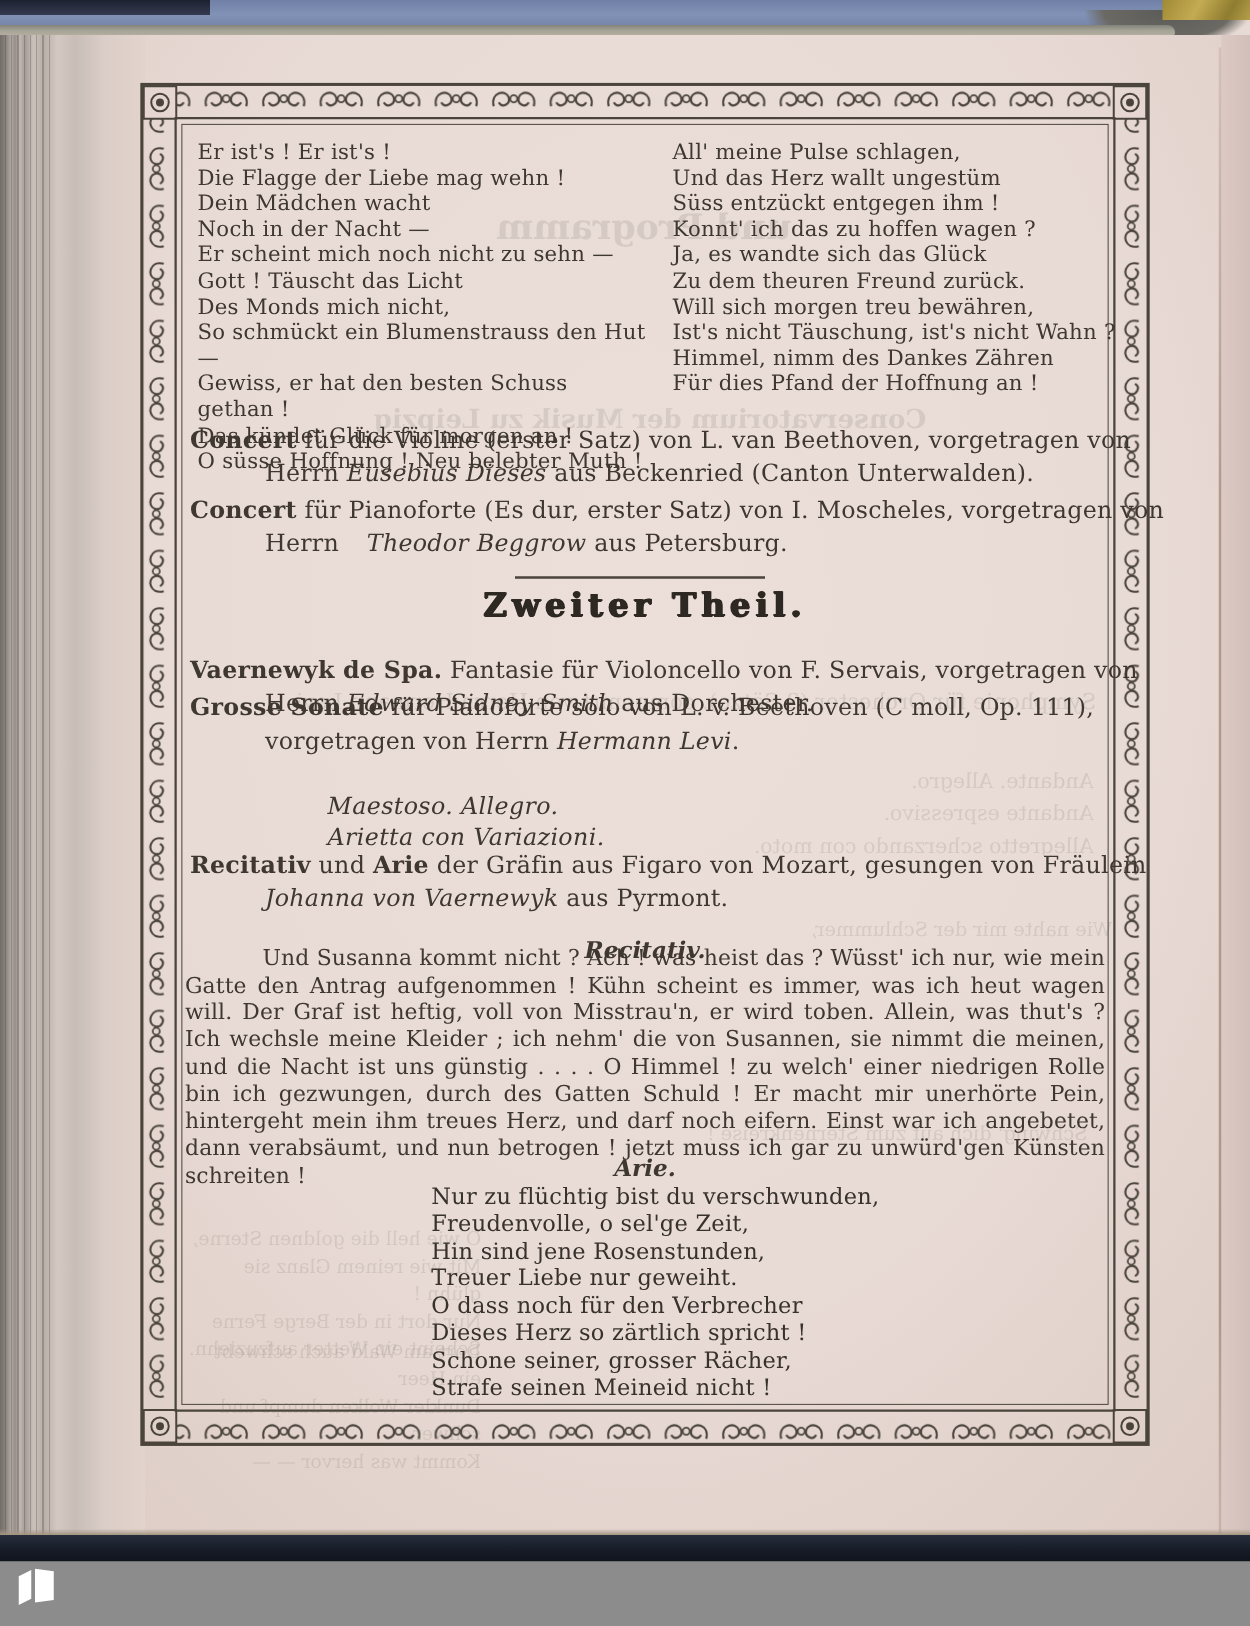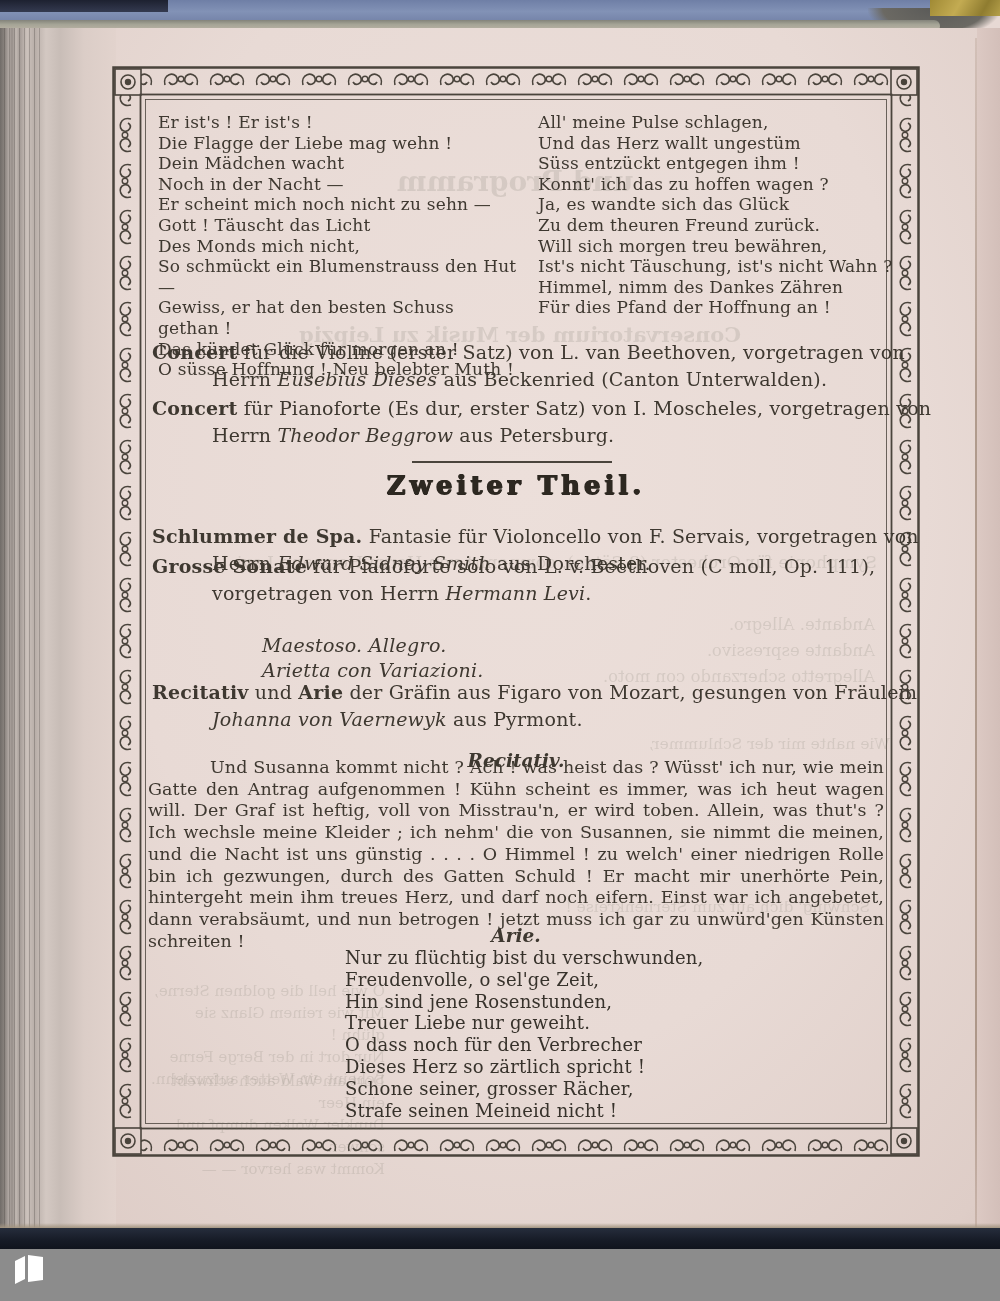--- a/index.html
+++ b/index.html
@@ -184,26 +184,26 @@
 Süss entzückt entgegen ihm !
 Konnt' ich das zu hoffen wagen ?
 Ja, es wandte sich das Glück
 Zu dem theuren Freund zurück.
 Will sich morgen treu bewähren,
 Ist's nicht Täuschung, ist's nicht Wahn ?
 Himmel, nimm des Dankes Zähren
 Für dies Pfand der Hoffnung an !</div>
 
       <div class="blk para p-c1"><span style="font-weight: bold;">Concert</span><span> für die Violine (erster Satz) von L. van Beethoven, vorgetragen von Herrn </span><span style="font-style: italic;">Eusebius Dieses</span><span> aus Beckenried (Canton Unterwalden).</span></div>
-      <div class="blk para p-c2"><span style="font-weight: bold;">Concert</span><span> für Pianoforte (Es dur, erster Satz) von I. Moscheles, vorgetragen von Herrn </span><span style="font-style: italic;">Theodor Beggrow</span><span> aus Petersburg.</span></div>
+      <div class="blk para p-c2"><span style="font-weight: bold;">Concert</span><span> für Pianoforte (Es dur, erster Satz) von I. Moscheles, vorgetragen von Herrn </span><span style="font-style: italic; margin-left: 16px;">Theodor Beggrow</span><span> aus Petersburg.</span></div>
 
       <div class="blk divider"></div>
       <div class="blk part-heading">Zweiter Theil.</div>
 
-      <div class="blk para p-souvenir"><span style="font-weight: bold;">Schlummer de Spa.</span><span>  Fantasie für Violoncello von F. Servais, vorgetragen von Herrn </span><span style="font-style: italic;">Edward Sidney Smith</span><span> aus Dorchester.</span></div>
+      <div class="blk para p-souvenir"><span style="font-weight: bold;">Vaernewyk de Spa.</span><span>  Fantasie für Violoncello von F. Servais, vorgetragen von Herrn </span><span style="font-style: italic;">Edward Sidney Smith</span><span> aus Dorchester.</span></div>
       <div class="blk para p-sonate"><span style="font-weight: bold;">Grosse Sonate</span><span> für Pianoforte solo von L. v. Beethoven (C moll, Op. 111), vorgetragen von Herrn </span><span style="font-style: italic;">Hermann Levi</span><span>.</span></div>
       <div class="blk movement m1">Maestoso.  Allegro.</div>
       <div class="blk movement m2">Arietta con Variazioni.</div>
 
       <div class="blk para p-recitarie"><span style="font-weight: bold;">Recitativ</span><span> und </span><span style="font-weight: bold;">Arie</span><span> der Gräfin aus Figaro von Mozart, gesungen von Fräulein </span><span style="font-style: italic;">Johanna von Vaernewyk</span><span> aus Pyrmont.</span></div>
 
       <div class="blk sec-label l-recit">Recitativ.</div>
       <div class="blk recit-text">Und Susanna kommt nicht ?  Ach !  was heist das ?  Wüsst' ich nur, wie mein Gatte den Antrag aufgenommen !  Kühn scheint es immer, was ich heut wagen will.  Der Graf ist heftig, voll von Misstrau'n, er wird toben.  Allein, was thut's ?  Ich wechsle meine Kleider ; ich nehm' die von Susannen, sie nimmt die meinen, und die Nacht ist uns günstig . . . .  O Himmel !  zu welch' einer niedrigen Rolle bin ich gezwungen, durch des Gatten Schuld !  Er macht mir unerhörte Pein, hintergeht mein ihm treues Herz, und darf noch eifern.  Einst war ich angebetet, dann verabsäumt, und nun betrogen !  jetzt muss ich gar zu unwürd'gen Künsten schreiten !</div>
 
       <div class="blk sec-label l-arie">Arie.</div>

